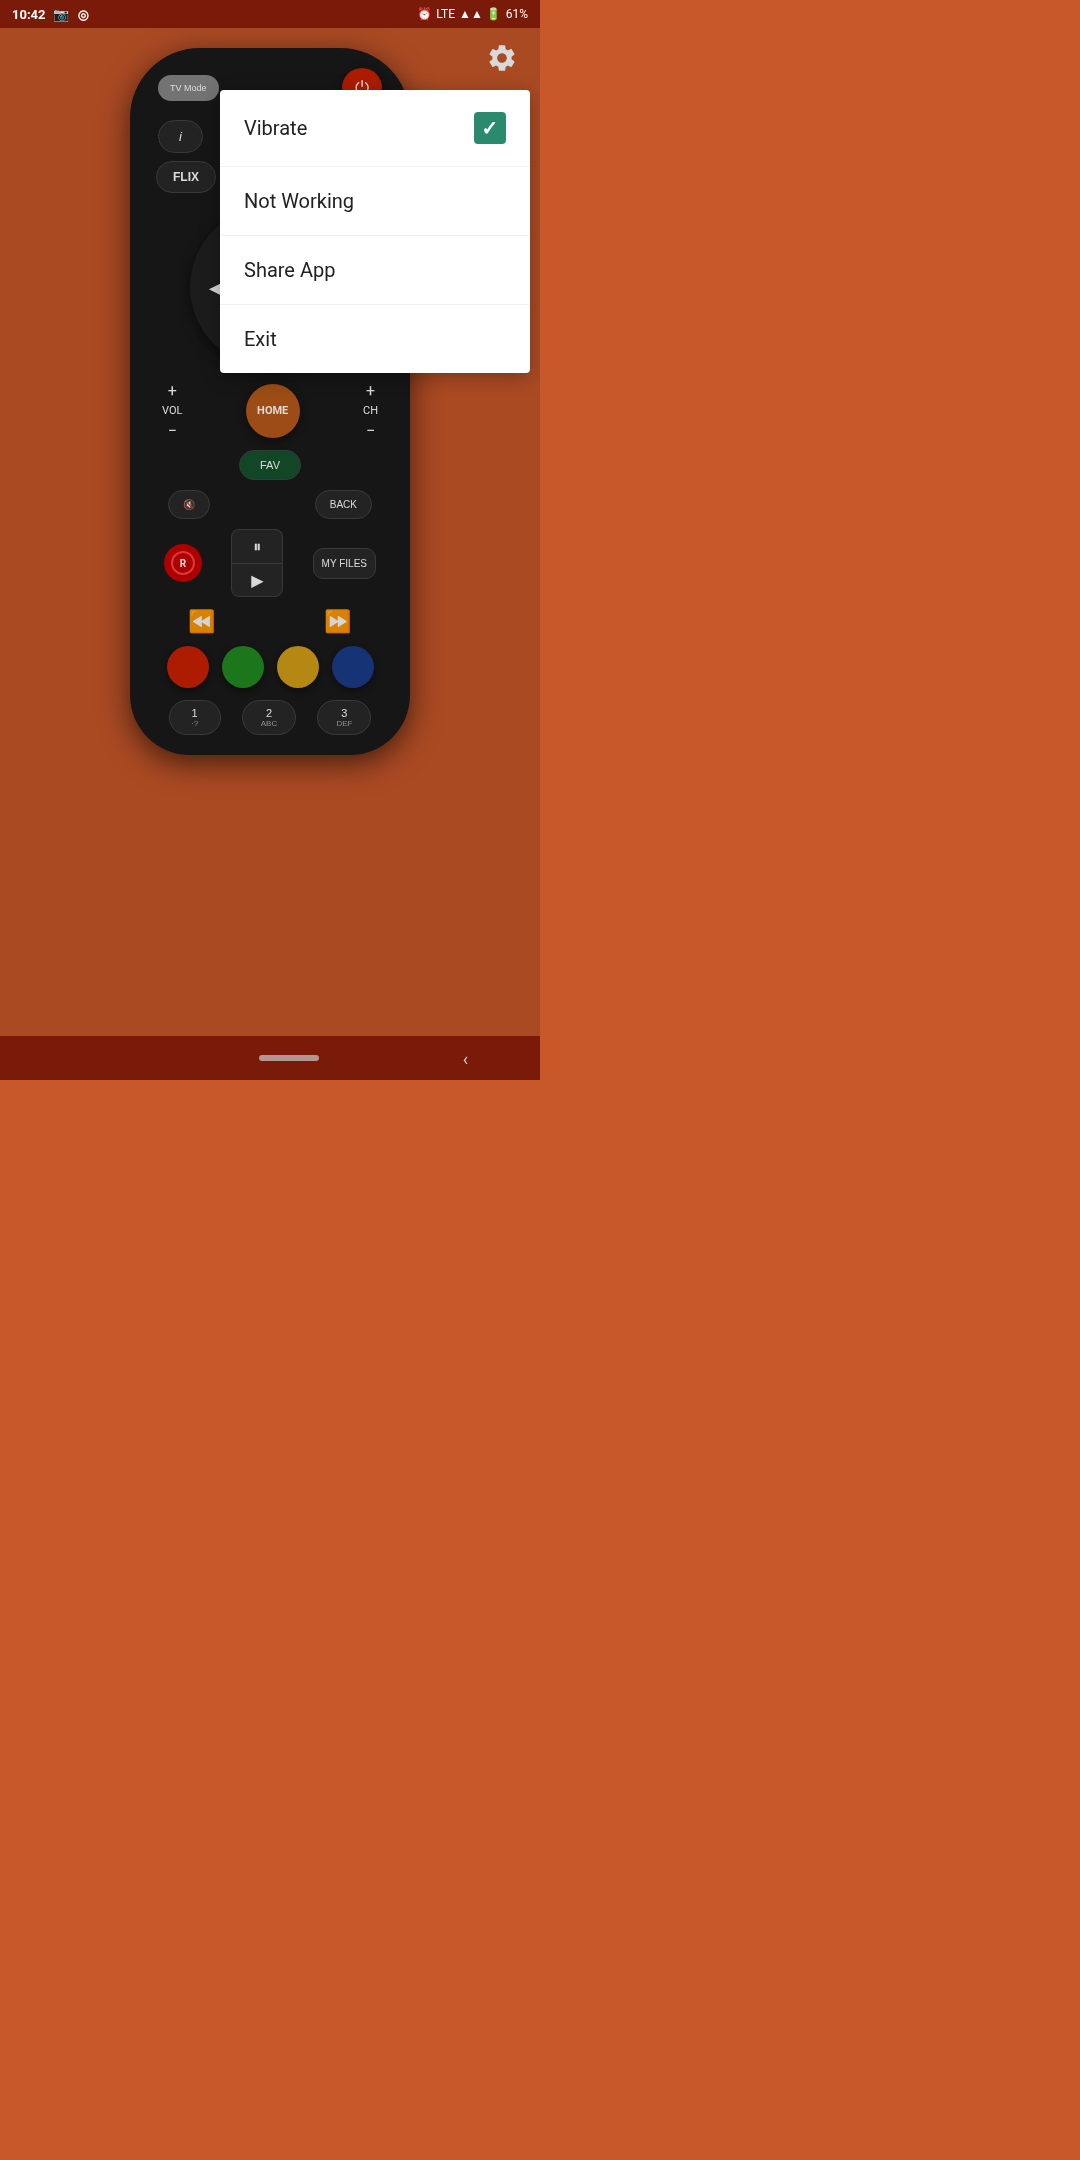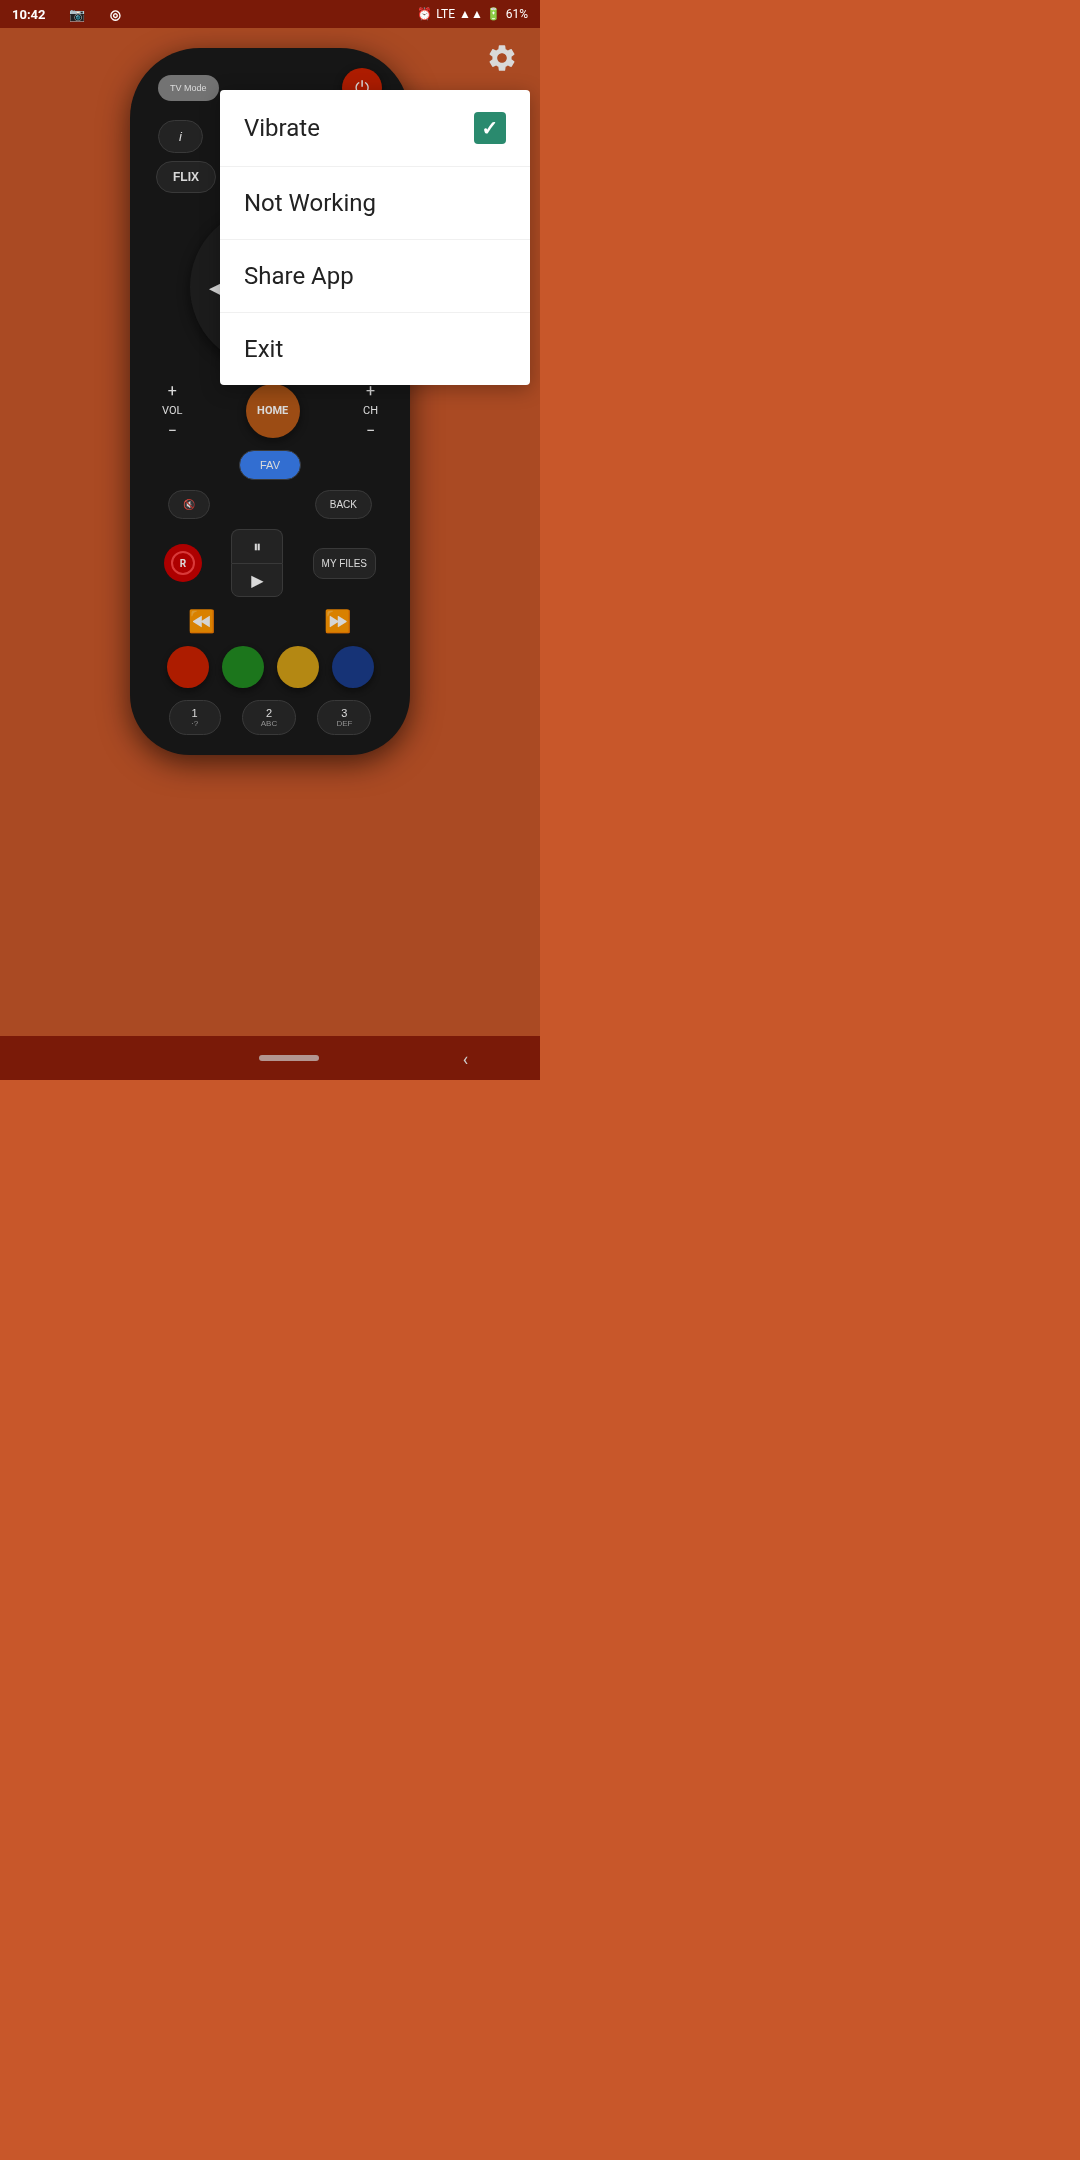--- a/index.html
+++ b/index.html
@@ -22,21 +22,21 @@
       display: flex;
       align-items: center;
       justify-content: space-between;
       padding: 0 12px;
       position: relative;
       z-index: 100;
     }
     .status-left {
       display: flex;
       align-items: center;
-      gap: 24px;
+      gap: 8px;
       color: white;
       font-size: 13px;
       font-weight: bold;
     }
     .status-right {
       display: flex;
       align-items: center;
       gap: 4px;
       color: white;
       font-size: 12px;
@@ -242,21 +242,21 @@
       text-align: right;
     }
 
     
     .fav-row {
       display: flex;
       justify-content: center;
       margin-bottom: 10px;
     }
     .fav-btn {
-      background: #3b82f6;
+      background: #14532d;
       color: white;
       border-radius: 20px;
       padding: 8px 20px;
       font-size: 11px;
       cursor: pointer;
       border: 1px solid #444;
     }
 
     
     .mute-back-row {
@@ -395,21 +395,21 @@
       border-radius: 4px;
       box-shadow: 0 4px 20px rgba(0,0,0,0.3);
       z-index: 300;
       overflow: hidden;
     }
     .menu-item {
       display: flex;
       align-items: center;
       justify-content: space-between;
       padding: 22px 24px;
-      font-size: 24px;
+      font-size: 20px;
       color: #222;
       cursor: pointer;
       border-bottom: 1px solid #f0f0f0;
     }
     .menu-item:last-child {
       border-bottom: none;
     }
     .checkbox-checked {
       width: 32px;
       height: 32px;

